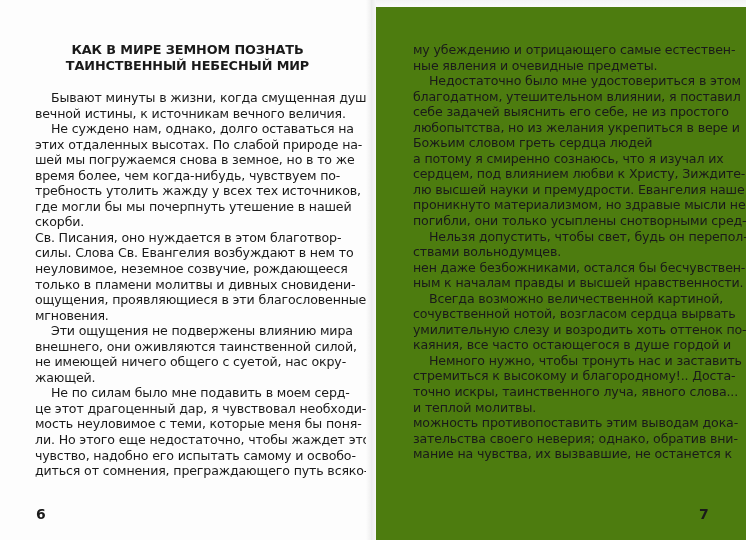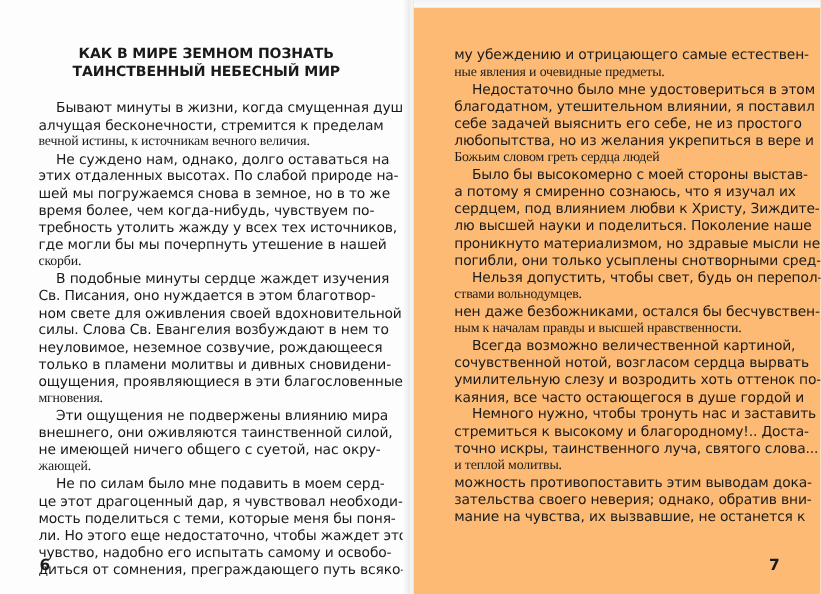--- a/index.html
+++ b/index.html
@@ -26,21 +26,21 @@
       height: 540px;
       background: #fdfdfd;
     }
     .page-left {
       left: 0;
       width: 372px;
     }
     .page-right {
       left: 372px;
       width: 374px;
-      background: #fdba74;
+      background: #4d7c0f;
     }
     .gutter {
       position: absolute;
       left: 366px;
       top: 0;
       width: 10px;
       height: 540px;
       background: linear-gradient(to right, #fdfdfd 0%, #f1f1f1 45%, #ececec 55%, #f7f7f7 100%);
     }
     .top-edge {
@@ -70,21 +70,20 @@
     }
     .line {
       display: block;
       white-space: nowrap;
       height: 15.55px;
       text-align-last: justify;
       text-align: justify;
     }
     .line.last {
       text-align-last: left;
-      font-family: Liberation Serif, serif;
     }
     .line.indent {
       padding-left: 16px;
     }
     .chapter-title {
       position: absolute;
       left: 35px;
       top: 42px;
       width: 305px;
       text-align: center;
@@ -107,77 +106,73 @@
 
 <div class="spread">
 
   <div class="page page-left">
     <div class="chapter-title">
       <div>КАК В МИРЕ ЗЕМНОМ ПОЗНАТЬ</div>
       <div>ТАИНСТВЕННЫЙ НЕБЕСНЫЙ МИР</div>
     </div>
     <div class="text-block" id="left-text">
         <span class="line indent">Бывают минуты в жизни, когда смущенная душа,</span>
-        <span class="line">алчущая бесконечности, стремится к пределам</span>
         <span class="line last">вечной истины, к источникам вечного величия.</span>
         <span class="line indent">Не суждено нам, однако, долго оставаться на</span>
         <span class="line">этих отдаленных высотах. По слабой природе на-</span>
         <span class="line">шей мы погружаемся снова в земное, но в то же</span>
         <span class="line">время более, чем когда-нибудь, чувствуем по-</span>
         <span class="line">требность утолить жажду у всех тех источников,</span>
         <span class="line">где могли бы мы почерпнуть утешение в нашей</span>
         <span class="line last">скорби.</span>
-        <span class="line indent">В подобные минуты сердце жаждет изучения</span>
         <span class="line">Св. Писания, оно нуждается в этом благотвор-</span>
-        <span class="line">ном свете для оживления своей вдохновительной</span>
         <span class="line">силы. Слова Св. Евангелия возбуждают в нем то</span>
         <span class="line">неуловимое, неземное созвучие, рождающееся</span>
         <span class="line">только в пламени молитвы и дивных сновидени-</span>
         <span class="line">ощущения, проявляющиеся в эти благословенные</span>
         <span class="line last">мгновения.</span>
         <span class="line indent">Эти ощущения не подвержены влиянию мира</span>
         <span class="line">внешнего, они оживляются таинственной силой,</span>
         <span class="line">не имеющей ничего общего с суетой, нас окру-</span>
         <span class="line last">жающей.</span>
         <span class="line indent">Не по силам было мне подавить в моем серд-</span>
         <span class="line">це этот драгоценный дар, я чувствовал необходи-</span>
-        <span class="line">мость поделиться с теми, которые меня бы поня-</span>
+        <span class="line">мость неуловимое с теми, которые меня бы поня-</span>
         <span class="line">ли. Но этого еще недостаточно, чтобы жаждет это</span>
         <span class="line">чувство, надобно его испытать самому и освобо-</span>
         <span class="line">диться от сомнения, преграждающего путь всяко-</span>
       </div>
     <div class="page-number">6</div>
   </div>
 
   <div class="page page-right">
     <div class="text-block" id="right-text">
         <span class="line">му убеждению и отрицающего самые естествен-</span>
         <span class="line last">ные явления и очевидные предметы.</span>
         <span class="line indent">Недостаточно было мне удостовериться в этом</span>
         <span class="line">благодатном, утешительном влиянии, я поставил</span>
         <span class="line">себе задачей выяснить его себе, не из простого</span>
         <span class="line">любопытства, но из желания укрепиться в вере и</span>
         <span class="line last">Божьим словом греть сердца людей</span>
-        <span class="line indent">Было бы высокомерно с моей стороны выстав-</span>
         <span class="line">а потому я смиренно сознаюсь, что я изучал их</span>
         <span class="line">сердцем, под влиянием любви к Христу, Зиждите-</span>
-        <span class="line">лю высшей науки и поделиться. Поколение наше</span>
+        <span class="line">лю высшей науки и премудрости. Евангелия наше</span>
         <span class="line">проникнуто материализмом, но здравые мысли не</span>
         <span class="line">погибли, они только усыплены снотворными сред-</span>
         <span class="line indent">Нельзя допустить, чтобы свет, будь он перепол-</span>
         <span class="line last">ствами вольнодумцев.</span>
         <span class="line">нен даже безбожниками, остался бы бесчувствен-</span>
         <span class="line last">ным к началам правды и высшей нравственности.</span>
         <span class="line indent">Всегда возможно величественной картиной,</span>
         <span class="line">сочувственной нотой, возгласом сердца вырвать</span>
         <span class="line">умилительную слезу и возродить хоть оттенок по-</span>
         <span class="line">каяния, все часто остающегося в душе гордой и</span>
         <span class="line indent">Немного нужно, чтобы тронуть нас и заставить</span>
         <span class="line">стремиться к высокому и благородному!.. Доста-</span>
-        <span class="line">точно искры, таинственного луча, святого слова...</span>
+        <span class="line">точно искры, таинственного луча, явного слова...</span>
         <span class="line last">и теплой молитвы.</span>
         <span class="line">можность противопоставить этим выводам дока-</span>
         <span class="line">зательства своего неверия; однако, обратив вни-</span>
         <span class="line">мание на чувства, их вызвавшие, не останется к</span>
       </div>
     <div class="page-number">7</div>
   </div>
 
   <div class="gutter"></div>
   <div class="top-edge"></div>

